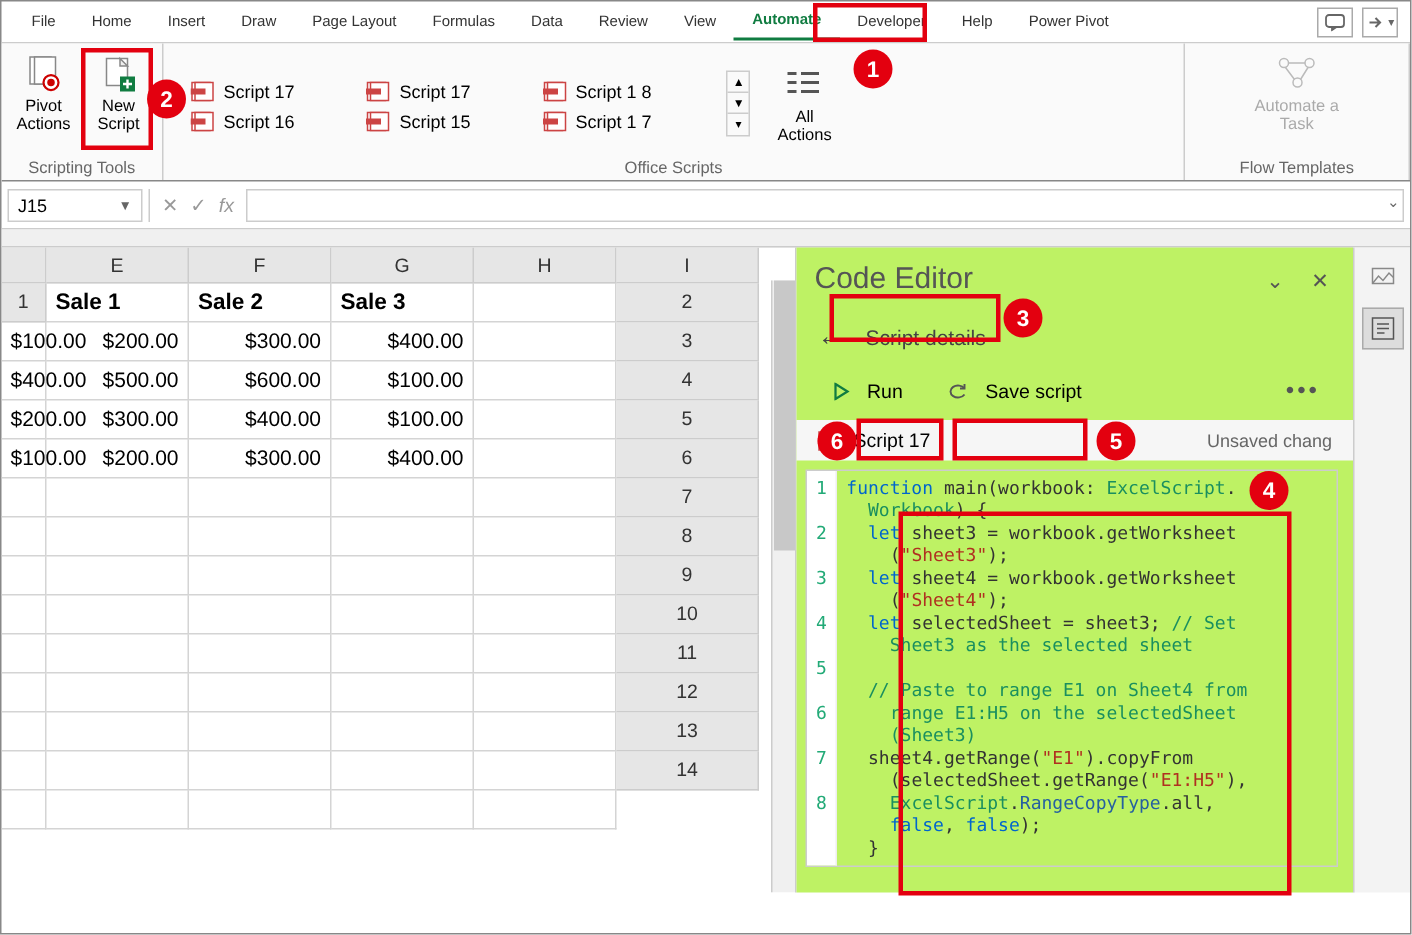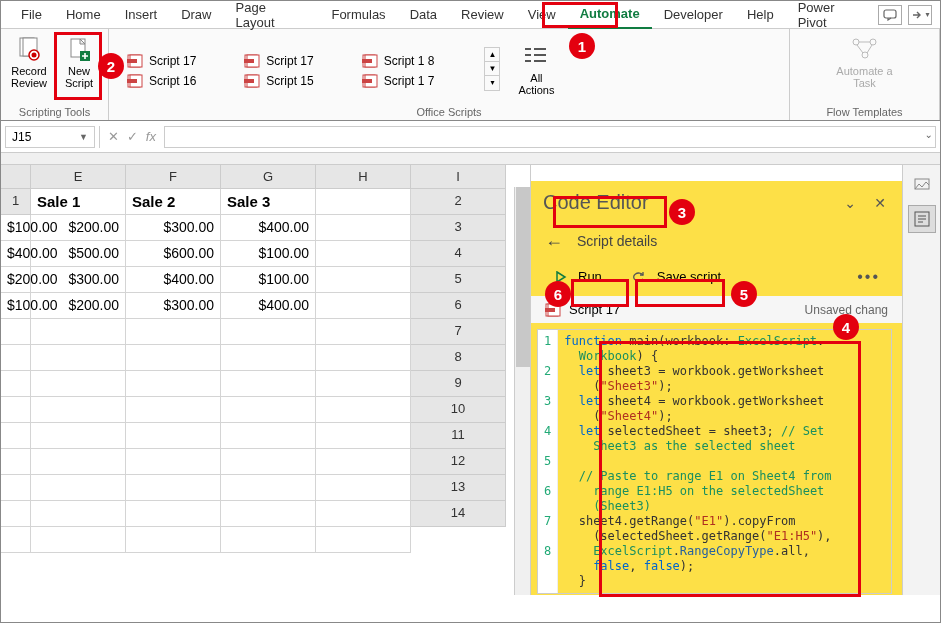--- a/index.html
+++ b/index.html
@@ -1,20 +1,20 @@
 <!DOCTYPE html>
 <html><head>
 <meta charset="utf-8">
 <style>
 * { box-sizing: border-box; margin: 0; padding: 0; }
 body { font-family: "Segoe UI", Arial, sans-serif; font-size: 12px; background: #fff; width: 941px; height: 623px; overflow: hidden; position: relative; border: 1px solid #888; }
 
 
 .ribbon-tabs { display: flex; align-items: center; height: 28px; border-bottom: 1px solid #ccc; padding-left: 8px; gap: 0; }
-.ribbon-tabs .tab { padding: 6px 12px; cursor: pointer; font-size: 13px; color: #333; }
+.ribbon-tabs .tab { padding: 6px 12px; cursor: pointer; font-size: 10px; color: #333; }
 .ribbon-tabs .tab.active { border-bottom: 2px solid #107c41; color: #107c41; font-weight: 700; }
 .ribbon-right { margin-left: auto; display: flex; gap: 6px; padding-right: 8px; }
 .ribbon-right .iconbtn { width: 24px; height: 20px; border: 1px solid #aaa; display: flex; align-items: center; justify-content: center; font-size: 11px; color: #666; }
 
 
 .ribbon-content { display: flex; height: 92px; border-bottom: 1px solid #888; background: #fafafa; }
 .group { display: flex; flex-direction: column; border-right: 1px solid #ccc; padding: 4px 6px 2px 6px; }
 .group-body { display: flex; flex: 1; gap: 6px; align-items: flex-start; }
 .group-label { text-align: center; font-size: 11px; color: #666; padding-top: 2px; }
 .bigbtn { display: flex; flex-direction: column; align-items: center; justify-content: flex-start; width: 44px; padding: 2px; cursor: pointer; font-size: 11px; text-align: center; gap: 2px; }
@@ -30,21 +30,21 @@
 .fx-icons { display: flex; gap: 8px; color: #999; padding: 0 8px; align-items: center; font-size: 13px; }
 .fx-area { flex: 1; border: 1px solid #ccc; margin: 4px 4px 4px 0; height: 22px; position: relative; }
 .fx-expand { position: absolute; right: 2px; top: 2px; font-size: 10px; color: #666; }
 
 
 .gray-strip { height: 12px; background: #f0f0f0; border-bottom: 1px solid #ccc; }
 
 
 .main { display: flex; height: 430px; }
 .sheet-area { width: 530px; border-right: 1px solid #ccc; overflow: hidden; position: relative; }
-.editor-area { flex: 1; background: #fde047; display: flex; flex-direction: column; position: relative; margin-top: 16px; }
+.editor-area { flex: 1; background: #bef264; display: flex; flex-direction: column; position: relative; }
 .right-rail { width: 38px; background: #f3f3f3; border-left: 1px solid #ccc; display: flex; flex-direction: column; align-items: center; padding-top: 6px; gap: 6px; }
 .right-rail .rbtn { width: 28px; height: 28px; display: flex; align-items: center; justify-content: center; border: 1px solid transparent; }
 .right-rail .rbtn.active { background: #ddd; border:1px solid #aaa;}
 
 
 .grid { display: grid; grid-template-columns: 30px repeat(5, 95px); }
 .colhdr, .rowhdr, .corner { background: #e6e6e6; border-right: 1px solid #ccc; border-bottom: 1px solid #ccc; text-align: center; font-size: 13px; padding: 4px 0; color: #333; }
 .corner { background: #e6e6e6; }
 .cell { border-right: 1px solid #d4d4d4; border-bottom: 1px solid #d4d4d4; padding: 4px 6px; font-size: 14px; text-align: right; height: 26px; }
 .cell.header { font-weight: bold; font-size: 15px; text-align: left; }
@@ -118,21 +118,21 @@
     <div class="group-body">
       <div class="bigbtn">
         <div class="bigicon">
           <svg width="26" height="26" viewBox="0 0 26 26">
               <rect x="4" y="2" width="14" height="18" fill="#fff" stroke="#888"></rect>
               <rect x="7" y="2" width="14" height="18" fill="#fff" stroke="#888"></rect>
               <circle cx="18" cy="19" r="5" fill="#fff" stroke="#c00" stroke-width="1.5"></circle>
               <circle cx="18" cy="19" r="2.5" fill="#c00"></circle>
             </svg>
         </div>
-        <span>Record Review</span>
+        <span>Pivot Actions</span>
       </div>
       <div class="bigbtn">
         <div class="bigicon">
           <svg width="26" height="26" viewBox="0 0 26 26">
               <rect x="5" y="3" width="14" height="18" fill="#fff" stroke="#888"></rect>
               <path d="M14 3 L19 8 L14 8 Z" fill="#eee" stroke="#888"></path>
               <rect x="14" y="15" width="10" height="10" fill="#107c41"></rect>
               <path d="M19 17 L19 23 M16 20 L22 20" stroke="#fff" stroke-width="1.6"></path>
             </svg>
         </div>

